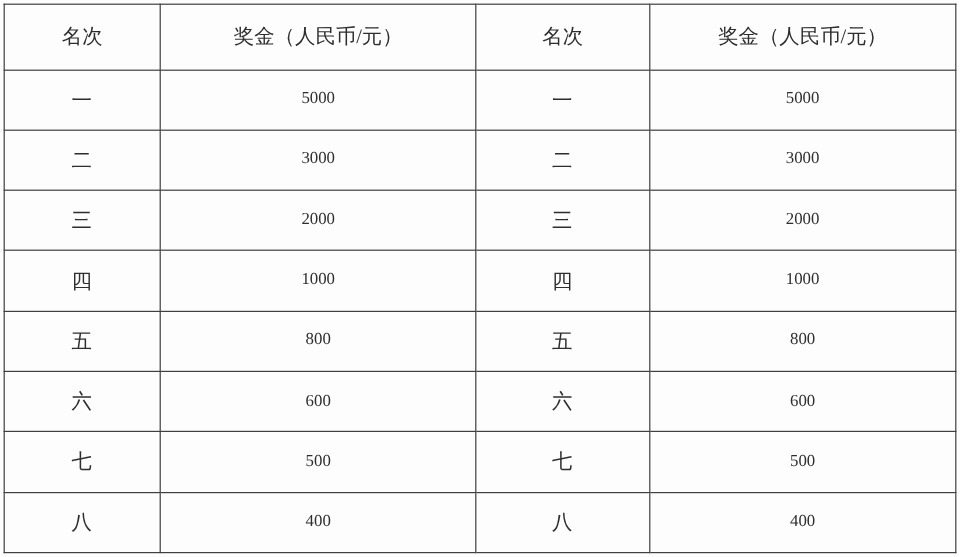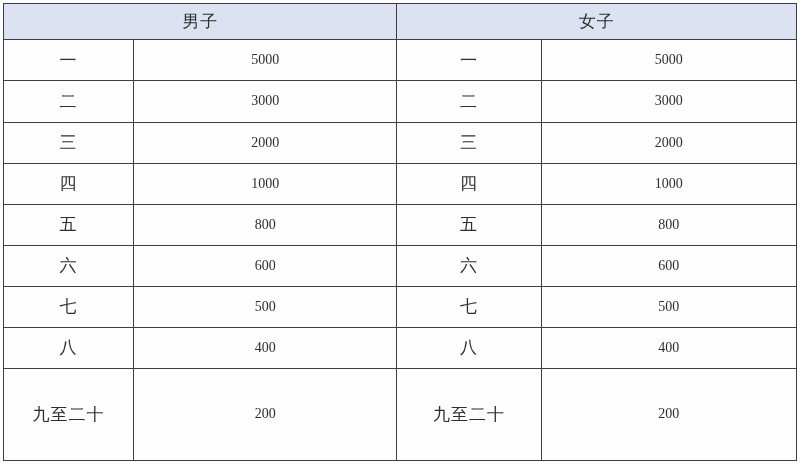--- a/index.html
+++ b/index.html
@@ -59,23 +59,25 @@
 
 <div class="table-wrap">
   <table>
     <colgroup>
       <col class="c-rank-m">
         <col class="c-prize-m">
         <col class="c-rank-w">
         <col class="c-prize-w">
     </colgroup>
     <tbody>
-      <tr class="group-row">
-        <th colspan="2">男子</th>
-        <th colspan="2">女子</th>
+      <tr class="sub-row">
+        <td>名次</td>
+        <td>奖金（人民币/元）</td>
+        <td>名次</td>
+        <td>奖金（人民币/元）</td>
       </tr>
       <tr class="data-row">
         <td class="rank-cell">一</td>
         <td class="prize-cell">5000</td>
         <td class="rank-cell">一</td>
         <td class="prize-cell">5000</td>
       </tr>
       <tr class="data-row">
         <td class="rank-cell">二</td>
         <td class="prize-cell">3000</td>
@@ -111,21 +113,15 @@
         <td class="prize-cell">500</td>
         <td class="rank-cell">七</td>
         <td class="prize-cell">500</td>
       </tr>
       <tr class="data-row">
         <td class="rank-cell">八</td>
         <td class="prize-cell">400</td>
         <td class="rank-cell">八</td>
         <td class="prize-cell">400</td>
       </tr>
-      <tr class="data-row last-row">
-        <td class="rank-cell">九至二十</td>
-        <td class="prize-cell">200</td>
-        <td class="rank-cell">九至二十</td>
-        <td class="prize-cell">200</td>
-      </tr>
     </tbody>
   </table>
 </div>
 
 </body></html>

